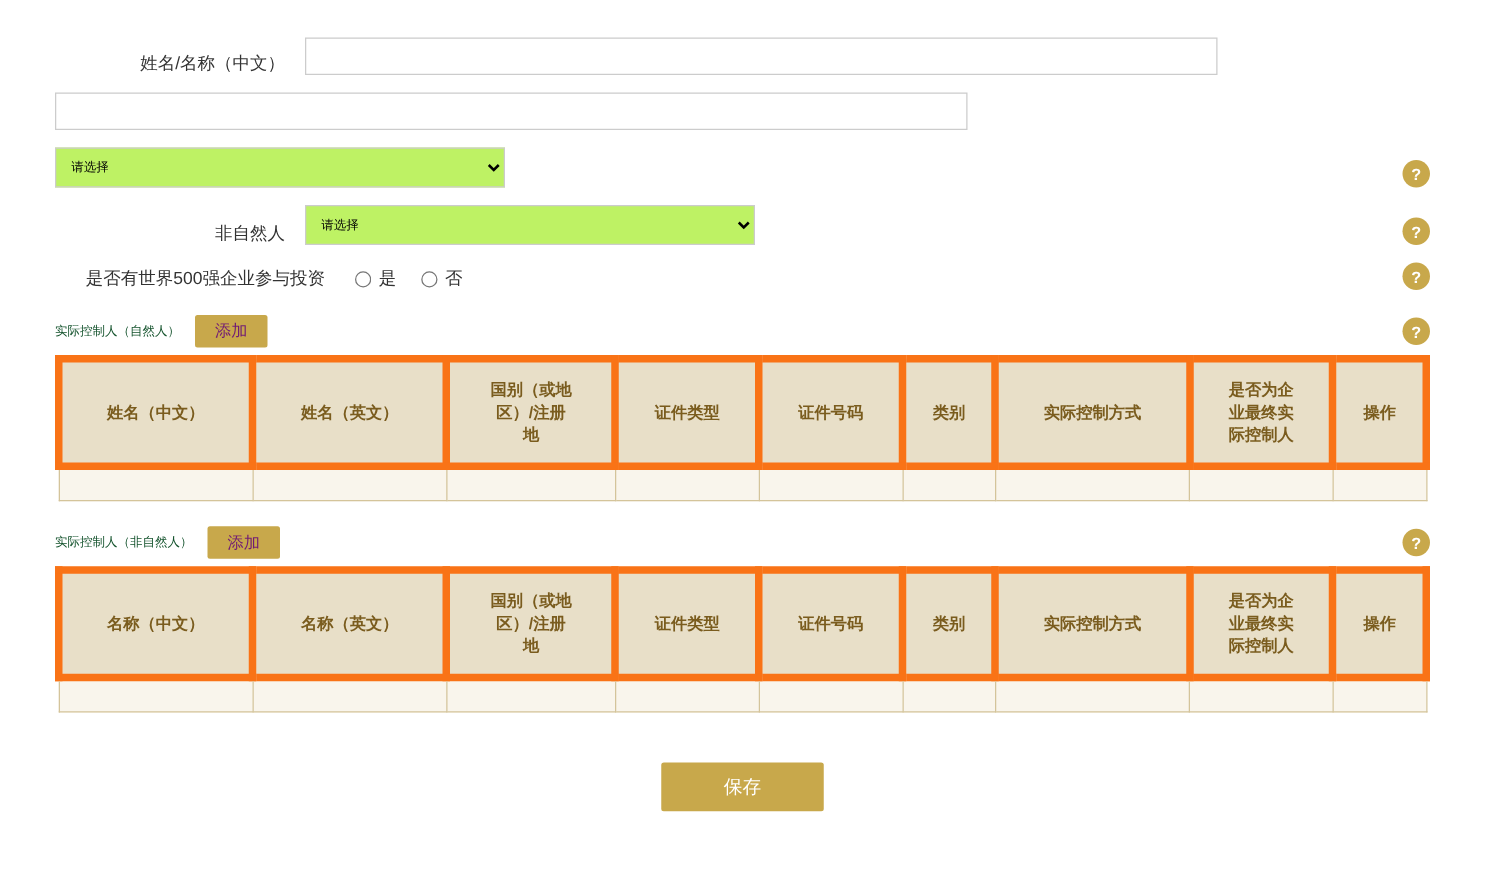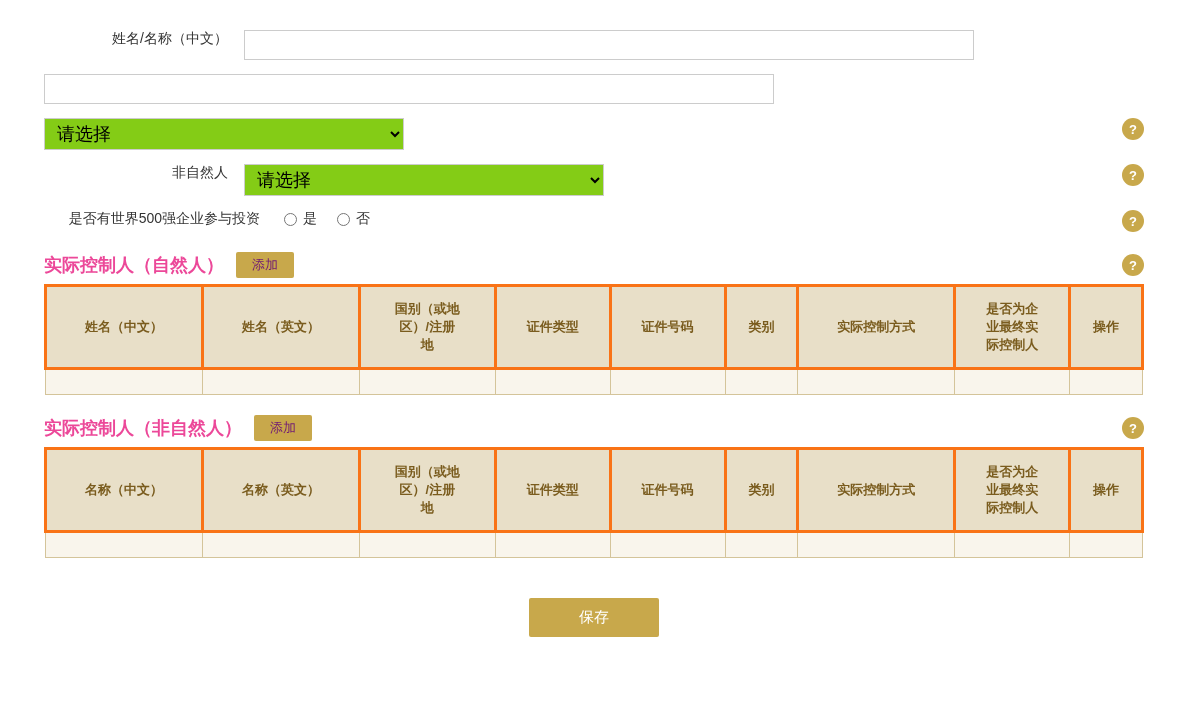--- a/index.html
+++ b/index.html
@@ -26,21 +26,21 @@
       max-width: 1100px;
     }
 
     
     .form-section {
       margin-bottom: 20px;
     }
 
     .form-row {
       display: flex;
-      align-items: flex-start;
+      align-items: flex-end;
       margin-bottom: 14px;
       position: relative;
     }
 
     .form-label {
       width: 200px;
       text-align: right;
       padding-right: 16px;
       color: #333;
       font-size: 14px;
@@ -54,22 +54,22 @@
       padding: 4px 8px;
       font-size: 14px;
       outline: none;
     }
 
     .form-select {
       width: 360px;
       height: 32px;
       border: 1px solid #ccc;
       padding: 4px 8px;
-      font-size: 18px;
-      background: #84cc16;
+      font-size: 10px;
+      background: #bef264;
       outline: none;
       appearance: auto;
     }
 
     .help-icon {
       width: 22px;
       height: 22px;
       background: #c8a84b;
       border-radius: 50%;
       color: #fff;
@@ -94,23 +94,23 @@
       align-items: center;
       gap: 6px;
       cursor: pointer;
     }
 
     .radio-label input[type="radio"] {
       cursor: pointer;
     }
 
     .section-title {
-      font-size: 18px;
-      color: #ec4899;
-      font-weight: bold;
+      font-size: 10px;
+      color: #14532d;
+      font-weight: normal;
       margin-right: 12px;
     }
 
     .add-button {
       background: #c8a84b;
       color: #701a75;
       border: none;
       padding: 4px 16px;
       font-size: 13px;
       cursor: pointer;
@@ -127,21 +127,21 @@
     .data-table thead tr {
       background: #e8dfc8;
     }
 
     .data-table thead th {
       padding: 13px 8px;
       text-align: center;
       font-weight: bold;
       color: #7a5c1e;
       font-size: 13px;
-      border: 3px solid #f97316;
+      border: 6px solid #f97316;
     }
 
     .data-table tbody tr {
       background: #f9f5ec;
     }
 
     .data-table tbody td {
       padding: 12px 8px;
       text-align: center;
       border: 1px solid #d4c49a;

